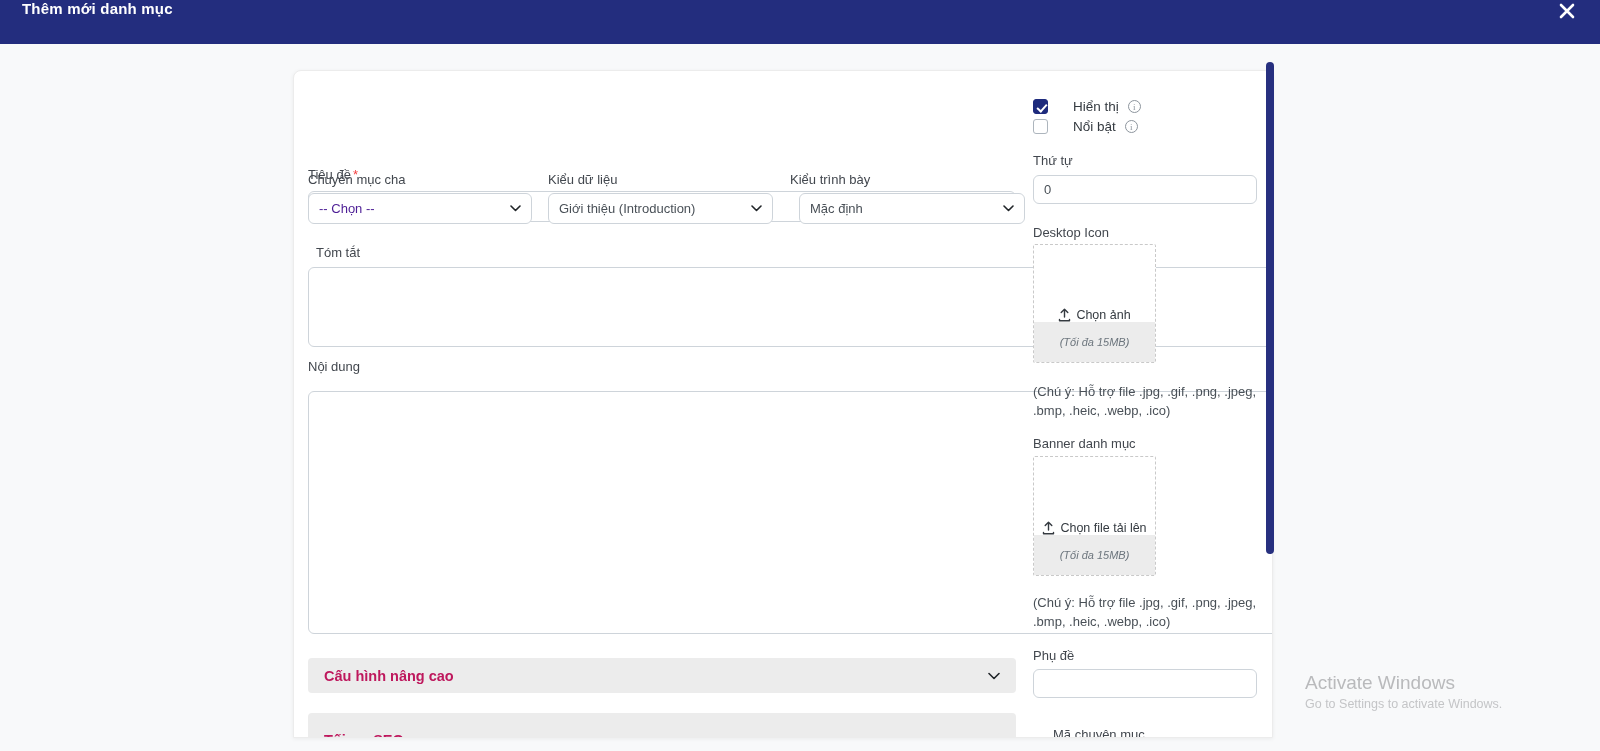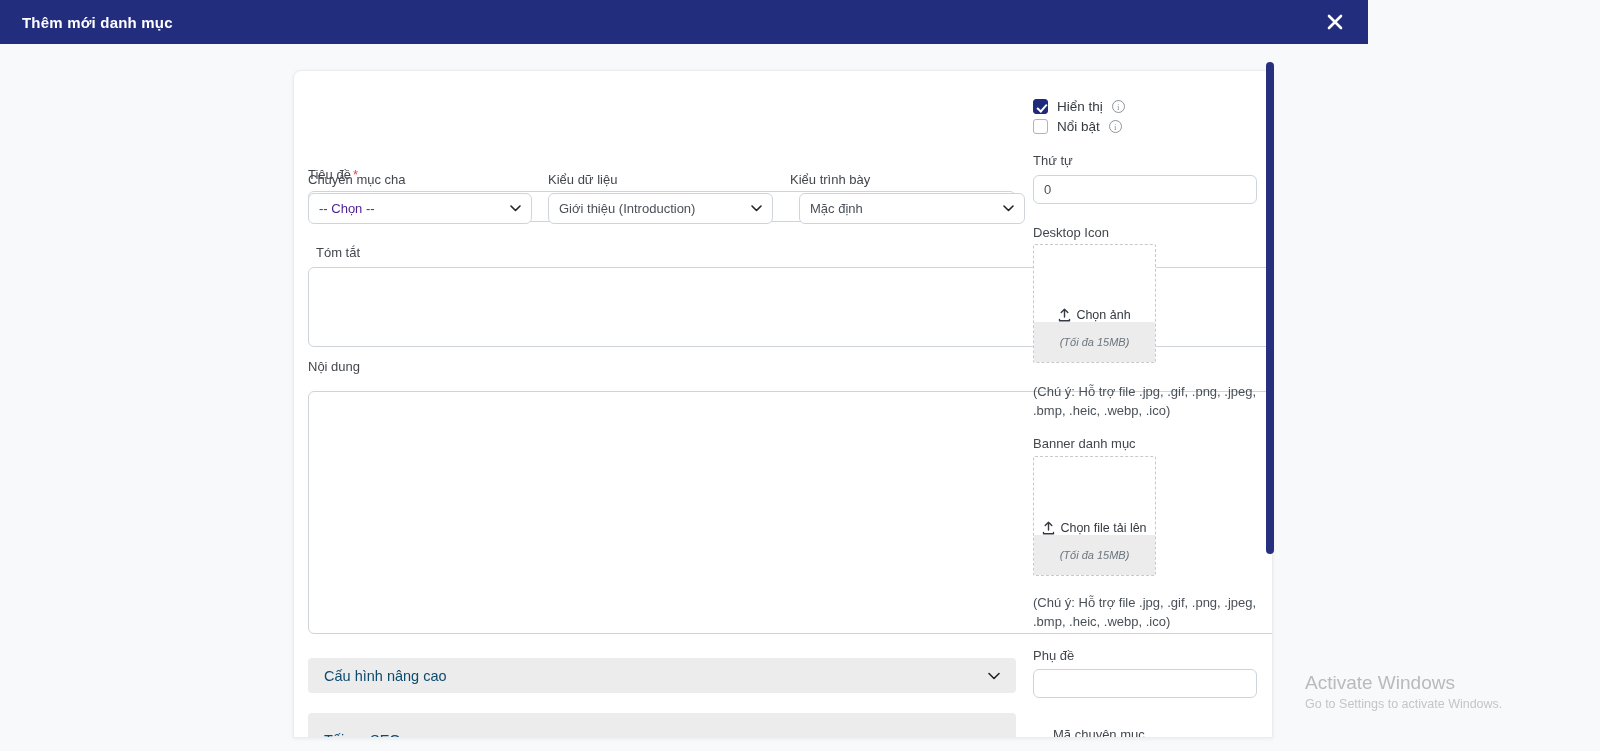--- a/index.html
+++ b/index.html
@@ -1,21 +1,21 @@
 <!DOCTYPE html>
 <html><head>
 <meta charset="utf-8">
 <style>
   * { margin:0; padding:0; box-sizing:border-box; }
   html,body { width:1600px; height:751px; overflow:hidden;
     font-family:"Liberation Sans", sans-serif; background:#f8f9fa; }
 
   
-  .topbar { position:absolute; left:0; top:0; width:1368px; height:44px;
-    background:#232d7e; display:flex; align-items:center; justify-content:space-between;
+  .topbar { position:absolute; left:0; top:0; width:1600px; height:44px;
+    background:#232d7e; display:flex; align-items:flex-start; justify-content:space-between;
     padding:0 22px; z-index:10; }
   .topbar-title { color:#ffffff; font-size:15px; font-weight:bold; letter-spacing:.2px; }
   .close-btn { width:22px; height:22px; display:flex; align-items:center; justify-content:center;
     cursor:pointer; }
 
   
   .card { position:absolute; left:293px; top:70px; width:980px; height:668px;
     background:#ffffff; border:1px solid #ececec; border-radius:8px 8px 0 0;
     box-shadow:0 1px 4px rgba(0,0,0,.06); overflow:hidden; }
 
@@ -49,34 +49,34 @@
   .lbl-tomtat  { position:absolute; left:22px; top:174px; }
   .ta-tomtat   { position:absolute; left:14px; top:196px; width:708px; height:80px; }
   .lbl-noidung { position:absolute; left:14px; top:288px; }
   .ta-noidung  { position:absolute; left:14px; top:320px; width:708px; height:243px; }
 
   .acc-bar { position:absolute; left:14px; width:708px; background:#ececec;
     border-radius:4px; display:flex; align-items:center; justify-content:space-between;
     padding:0 16px; cursor:pointer; overflow:hidden; }
   .acc-1 { top:587px; height:35px; }
   .acc-2 { top:642px; height:40px; align-items:flex-start; padding-top:19px; }
-  .acc-bar .acc-label { font-size:14.5px; font-weight:400; color:#0c4a6e; }
+  .acc-bar .acc-label { font-size:14.5px; font-weight:700; color:#be185d; }
 
   
   .rcol { position:absolute; left:739px; top:0; width:224px; height:668px; }
   .chk-row { position:absolute; left:0; display:flex; align-items:center; gap:9px; }
   .chk-row-1 { top:28px; }
   .chk-row-2 { top:48px; }
   .cb { width:15px; height:15px; border-radius:3px; border:1px solid #adb5bd;
     background:#fff; display:inline-block; position:relative; cursor:pointer; flex:none; }
   .cb.checked { background:#1e2b7d; border-color:#1e2b7d; }
   .cb.checked::after { content:""; position:absolute; left:4.5px; top:1.5px;
     width:4px; height:8px; border:solid #fff; border-width:0 2px 2px 0;
     transform:rotate(42deg); }
-  .chk-label { font-size:13.5px; color:#343a40; }
+  .chk-label { font-size:13.5px; color:#343a40;margin-left:16px; }
   .info-icon { width:13px; height:13px; border:1px solid #8d959d; border-radius:50%;
     color:#8d959d; font-size:9px; display:inline-flex; align-items:center;
     justify-content:center; flex:none; font-family:"Liberation Serif", serif; }
   .info-icon::after { content:"i"; }
 
   .lbl-thutu { position:absolute; left:0; top:82px; }
   .inp-thutu { position:absolute; left:0; top:104px; width:224px; height:29px; }
 
   .lbl-desktopicon { position:absolute; left:0; top:154px; }
   .upload-box { position:absolute; left:0; width:123px; height:119px;

